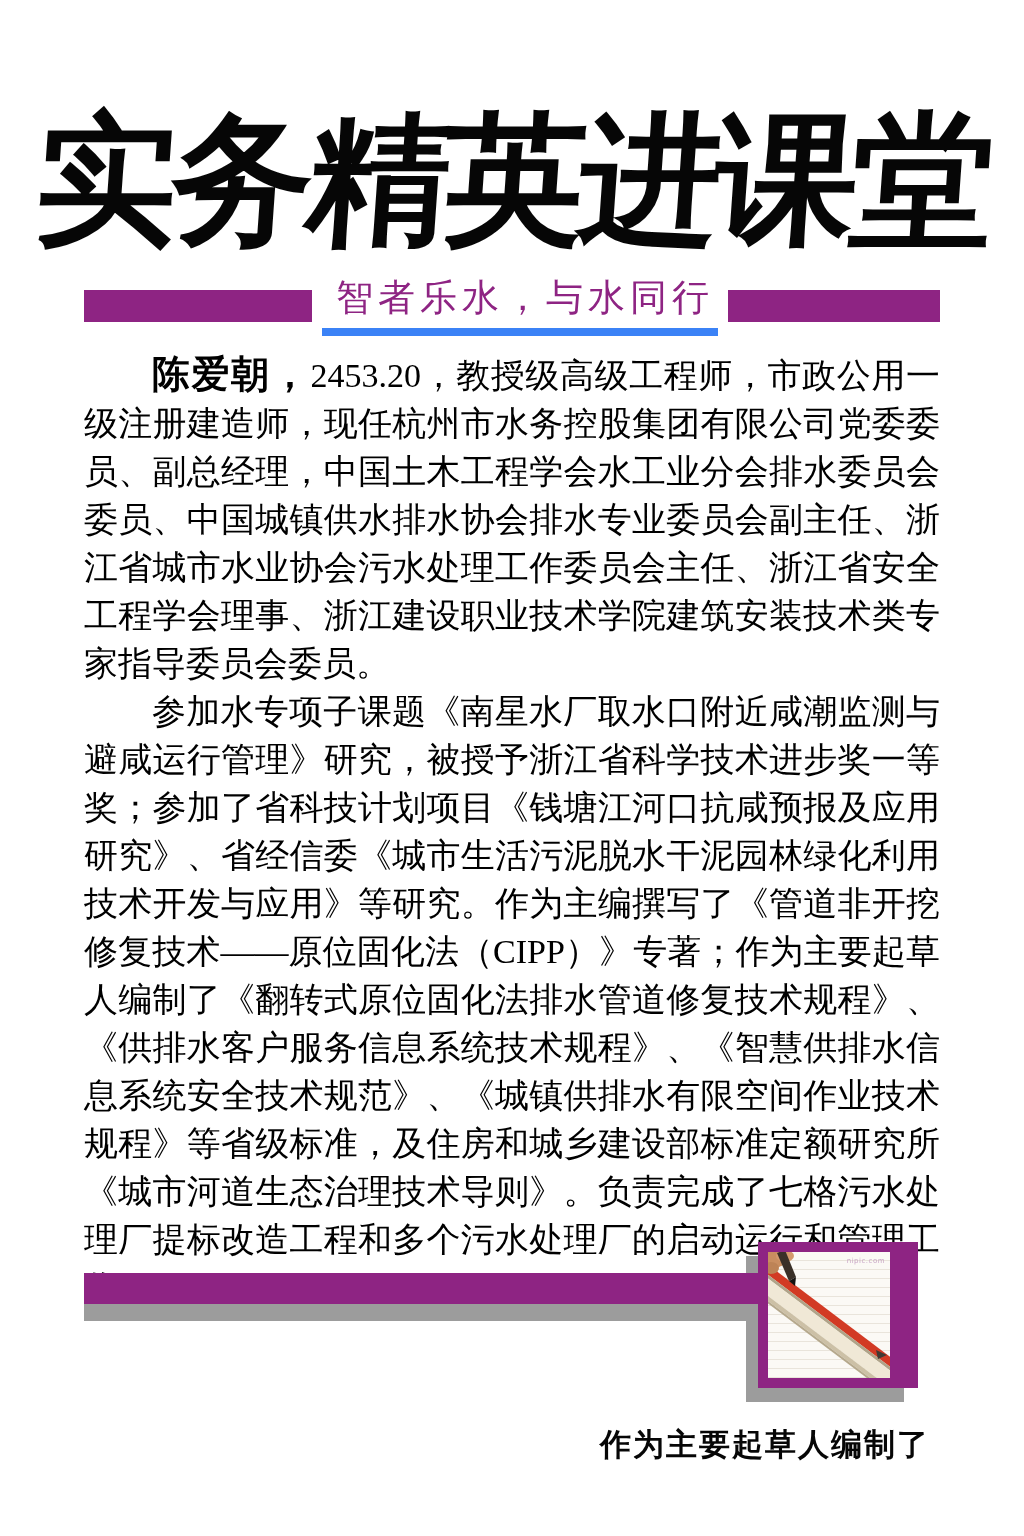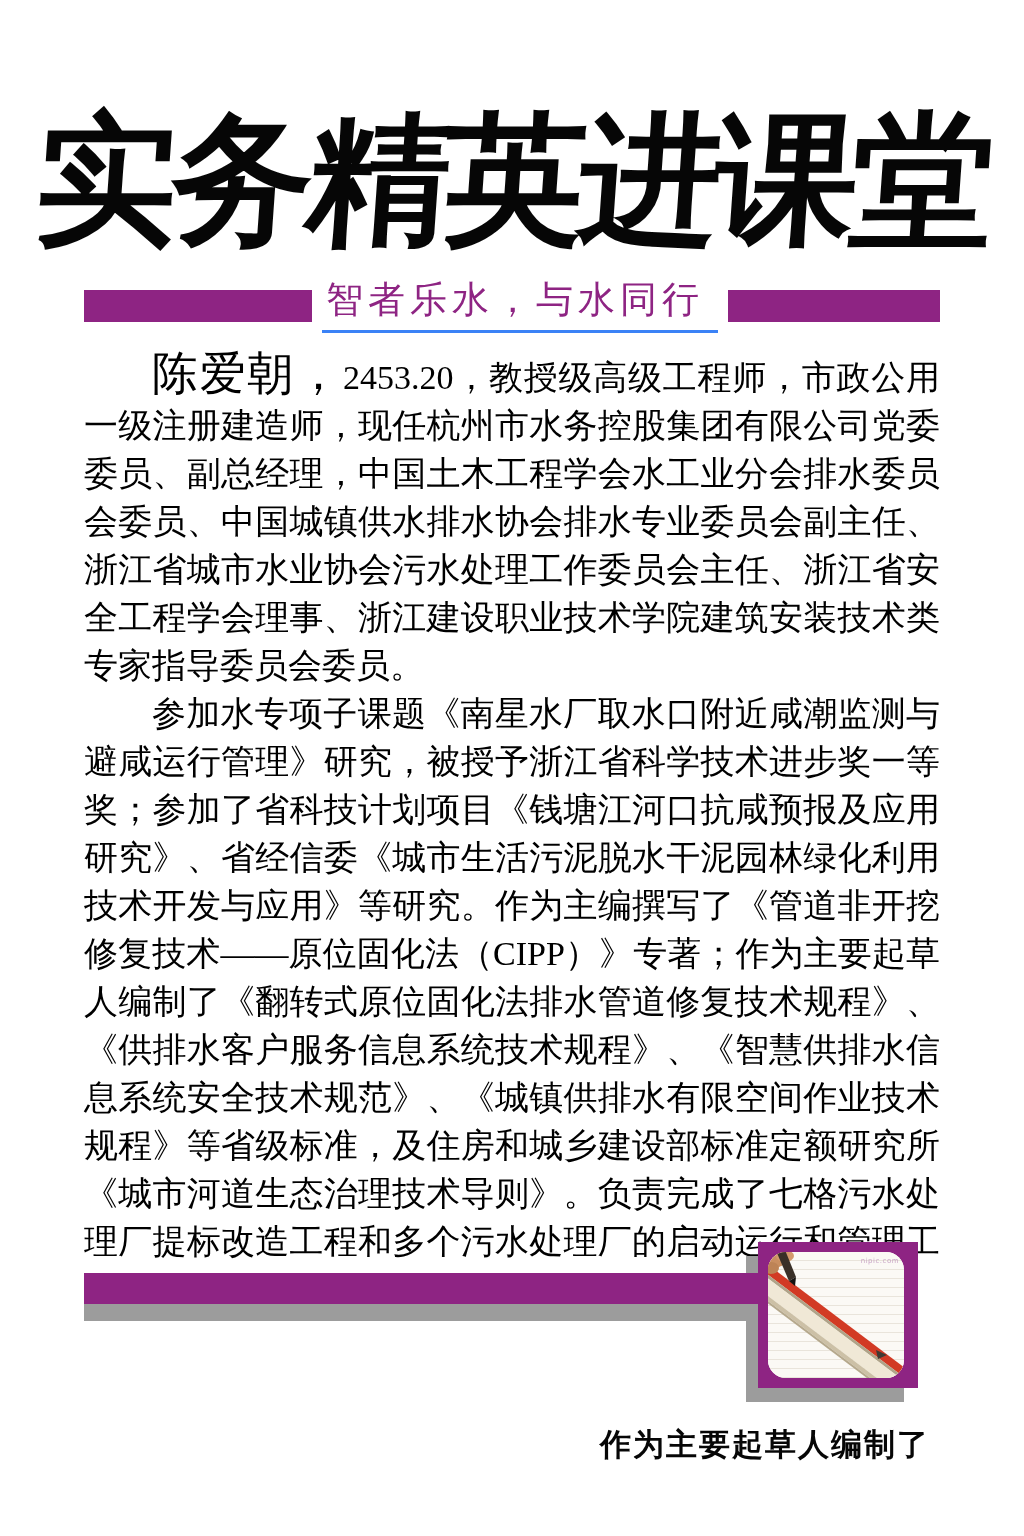--- a/index.html
+++ b/index.html
@@ -33,45 +33,45 @@
   .banner {
     position:absolute;
     top:278px; left:84px; width:856px; height:52px;
     display:flex; align-items:center;
   }
   .banner-bar { height:32px; background:#8E2483; margin-top:4px; }
   .banner-bar.left  { width:228px; }
   .banner-bar.right { width:212px; }
   .slogan {
     flex:1;
-    text-align:left;
+    text-align:right;
     font-family:"Liberation Sans", sans-serif;
     font-size:37px;
     font-weight:500;
     color:#8E2483;
     letter-spacing:5px;
-    border-bottom:3px solid #3b82f6;
+    border-bottom:8px solid #3b82f6;
     padding:0 4px 5px 4px;
     margin:0 10px;
     white-space:nowrap;
   }
 
   
   .bio {
     position:absolute;
     top:350px; left:84px; width:856px;
     font-size:34px;
     line-height:48px;
     text-align:justify;
     text-justify:inter-ideograph;
   }
   .bio p { text-indent:68px; }
   .speaker-name {
-    font-size:46px;
-    font-weight:normal;
+    font-size:38px;
+    font-weight:bold;
     letter-spacing:1px;
     line-height:48px;
   }
 
   
   .deco-purple {
     position:absolute;
     left:84px; top:1273px; width:684px; height:31px;
     background:#8E2483; z-index:3;
   }
@@ -88,24 +88,23 @@
     background:#9C9C9C; z-index:1;
   }
   .photo-frame {
     position:absolute;
     left:758px; top:1242px; width:160px; height:146px;
     background:#8E2483; z-index:4;
     padding:10px;
   }
   .photo {
     position:relative;
-    width:136px; height:126px;
+    width:122px; height:126px;
     background:#FBF9F5;
     overflow:hidden;
-    border-radius:18px;
   }
   .photo svg { display:block; }
   .watermark {
     position:absolute;
     top:5px; right:5px;
     font-family:"DejaVu Sans", sans-serif;
     font-size:7px;
     color:#C9A6C6;
     letter-spacing:0.5px;
   }

